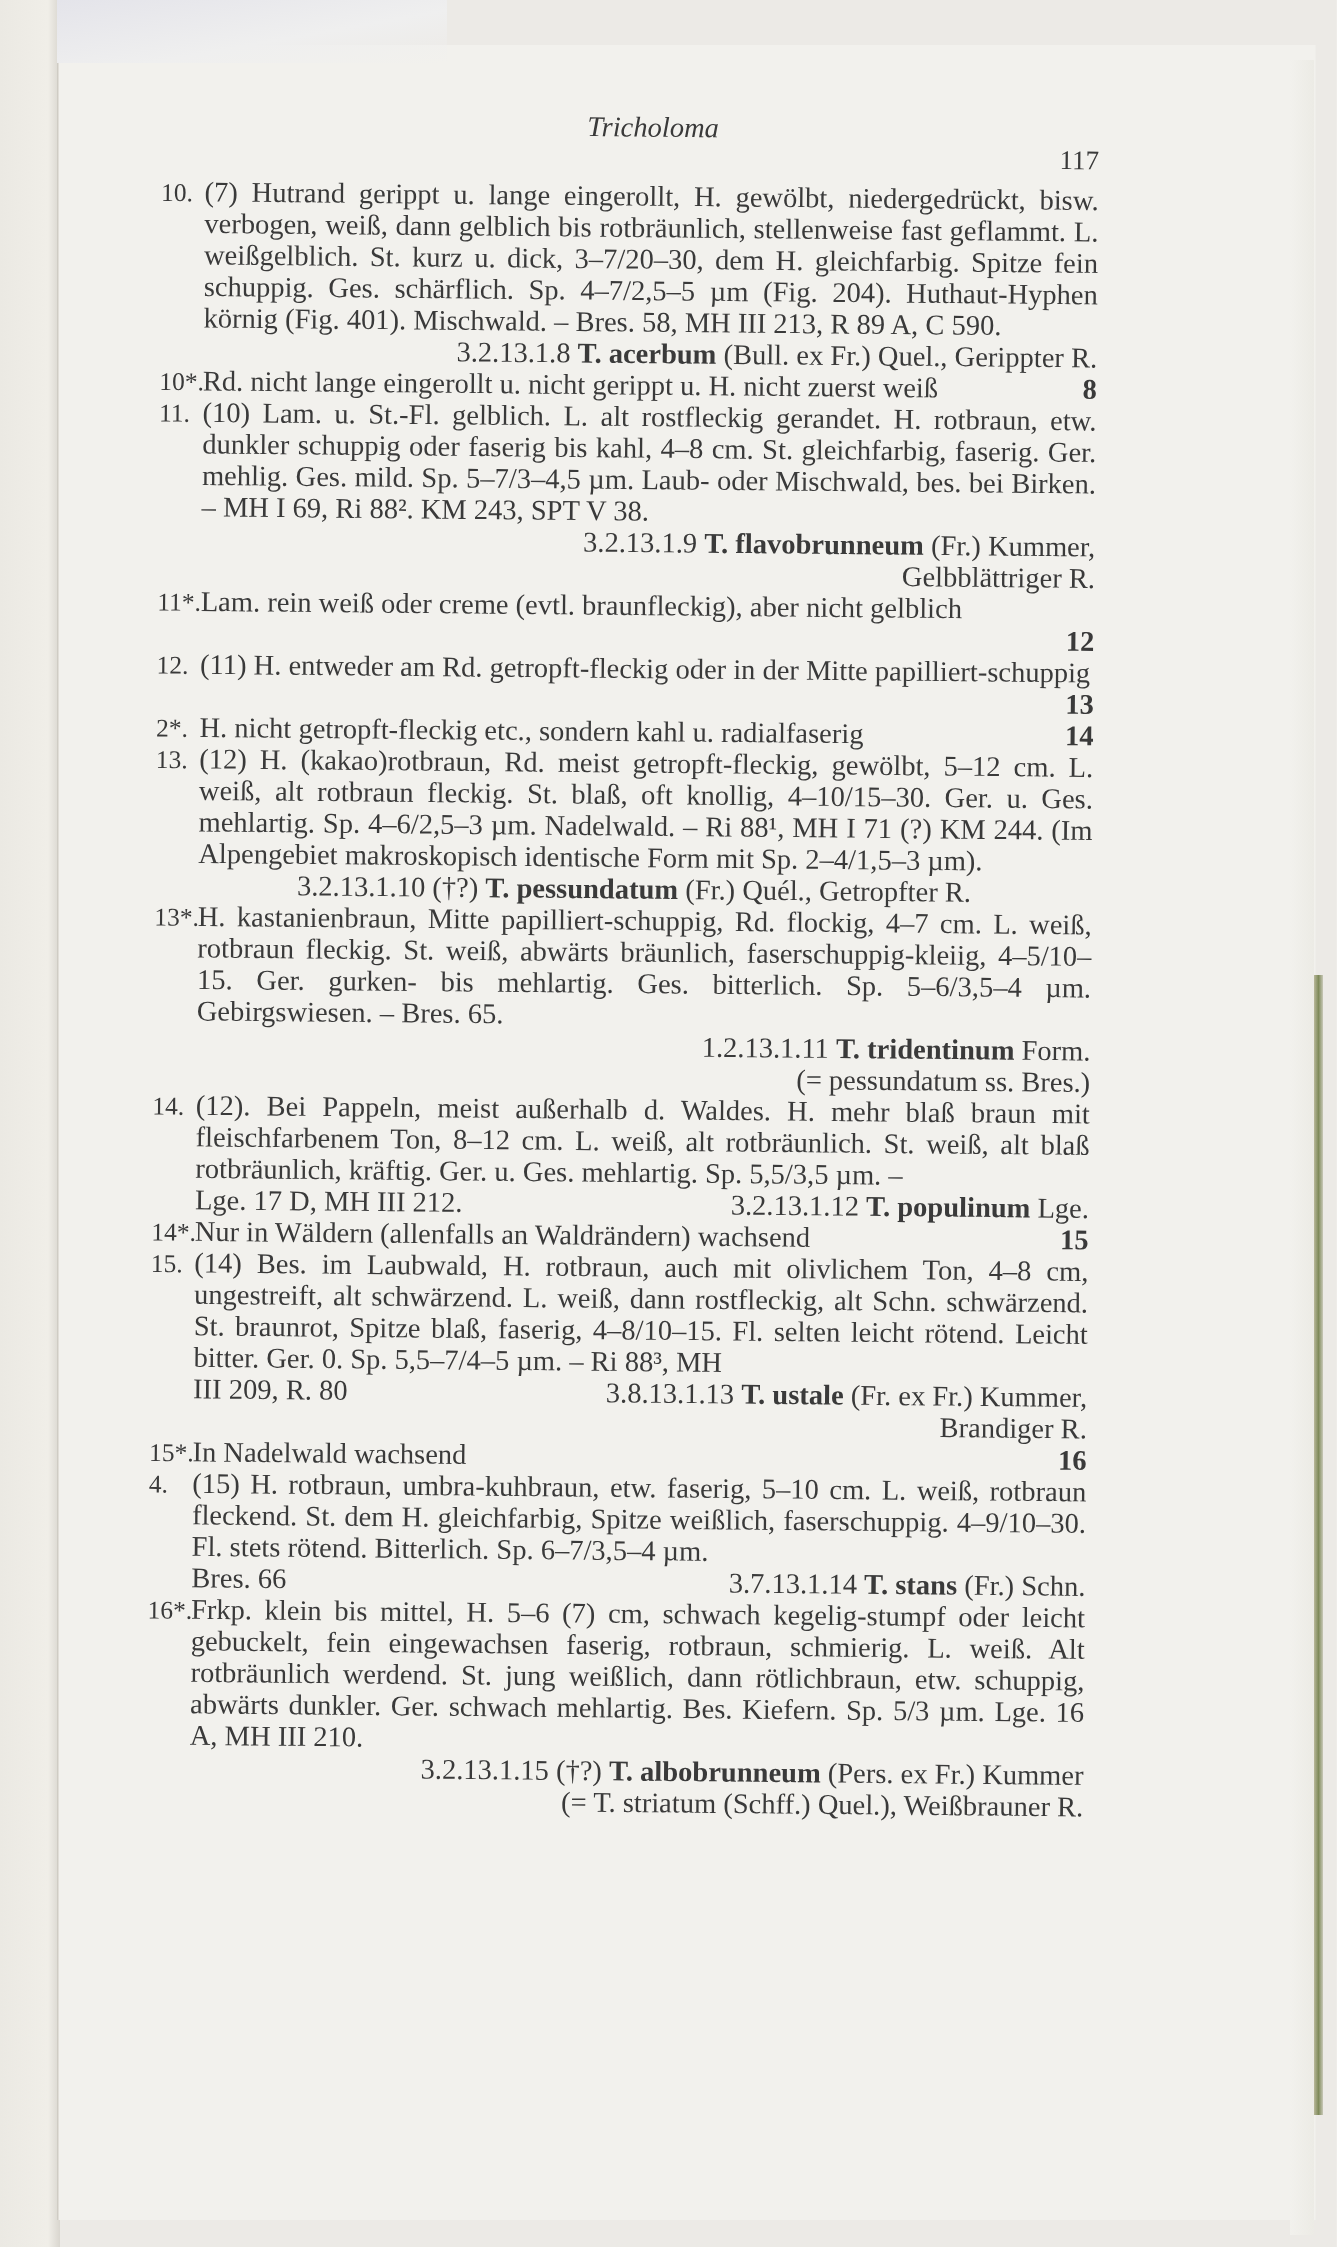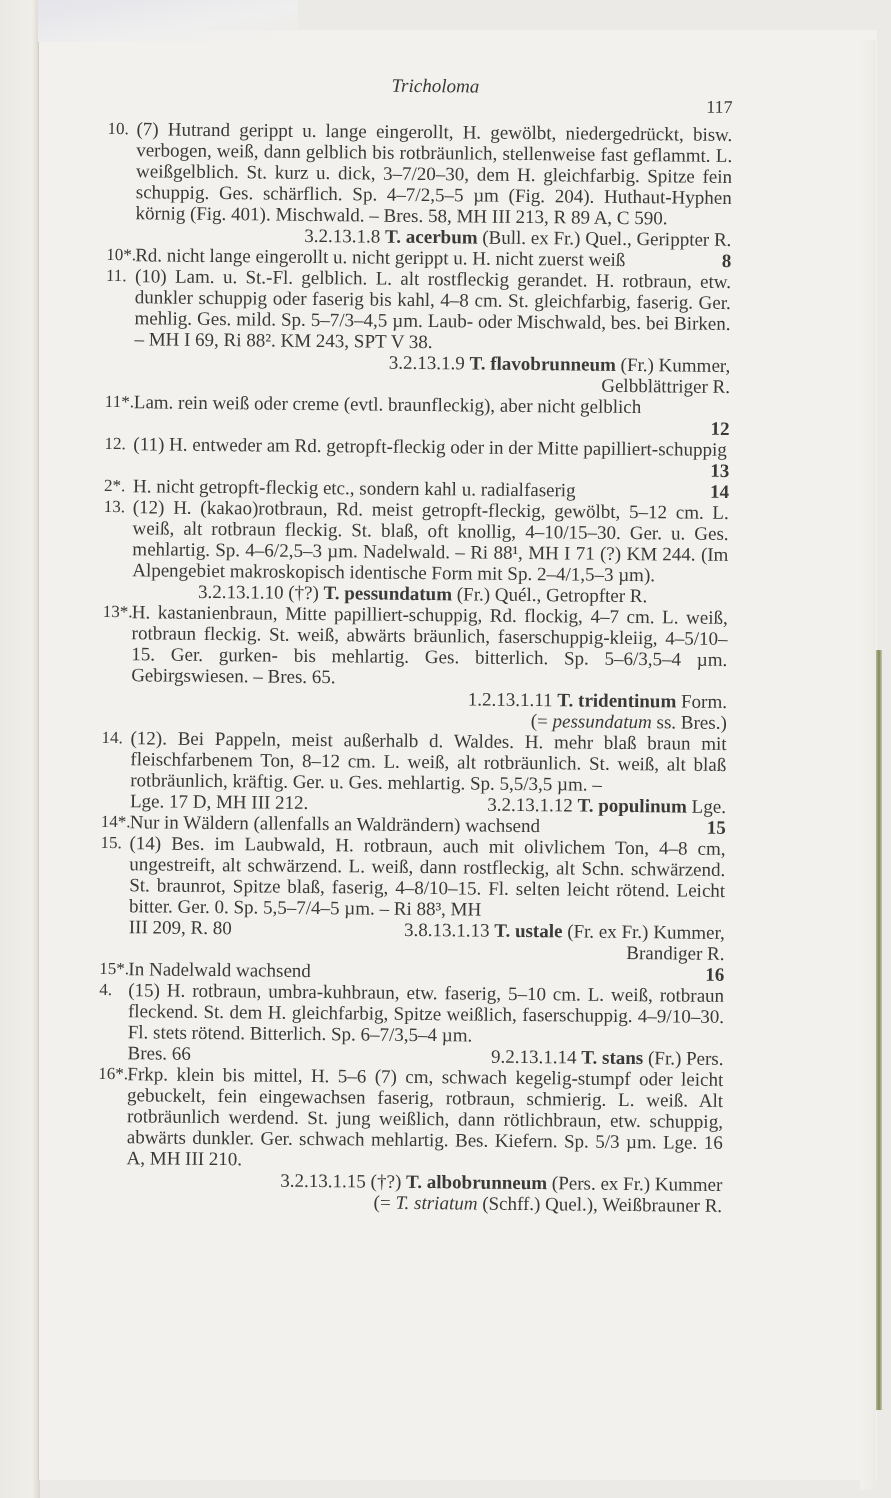--- a/index.html
+++ b/index.html
@@ -38,21 +38,21 @@
     text-align:center; font-style:italic; font-size:19px; margin-left:30px;
     margin-bottom:0;
   }
   .folio { text-align:right; font-size:18px; margin-top:-2px; margin-bottom:6px; }
   .entry { display:flex; }
   .num { width:29px; flex:none; font-size:17px; }
   .txt { flex:1; text-align:justify; }
   .right { text-align:right; }
   .taxon { text-align:right; }
   .b { font-weight:bold; }
-  .i { font-style:italic; }
+  .i { }
   .lead { font-weight:bold; float:right; }
   .row { display:flex; justify-content:space-between; }
 </style>
 </head>
 <body>
 
 <div class="left-page"></div>
 <div class="page"></div>
 <div class="page-edge-2"></div>
 <div class="page-edge"></div>
@@ -180,23 +180,23 @@
     </div>
   </div>
 
   <div class="entry">
     <div class="num">4.</div>
     <div class="txt">
       <div>(15) H. rotbraun, umbra-kuhbraun, etw. faserig, 5–10 cm. L. weiß, rotbraun fleckend. St. dem H. gleichfarbig, Spitze weißlich, faserschuppig. 4–9/10–30. Fl. stets rötend. Bitterlich. Sp. 6–7/3,5–4 µm.</div>
       <div class="row">
         <span>Bres. 66</span>
         <span>
-          <span>9.2.13.1.14</span>
+          <span>3.7.13.1.14</span>
           <span class="b">T. stans</span>
-          <span>(Fr.) Pers.</span>
+          <span>(Fr.) Schn.</span>
         </span>
       </div>
     </div>
   </div>
 
   <div class="entry">
     <div class="num">16*.</div>
     <div class="txt">Frkp. klein bis mittel, H. 5–6 (7) cm, schwach kegelig-stumpf oder leicht gebuckelt, fein eingewachsen faserig, rotbraun, schmierig. L. weiß. Alt rotbräunlich werdend. St. jung weißlich, dann rötlichbraun, etw. schuppig, abwärts dunkler. Ger. schwach mehlartig. Bes. Kiefern. Sp. 5/3 µm. Lge. 16 A, MH III 210.</div>
   </div>
   <div class="taxon">

